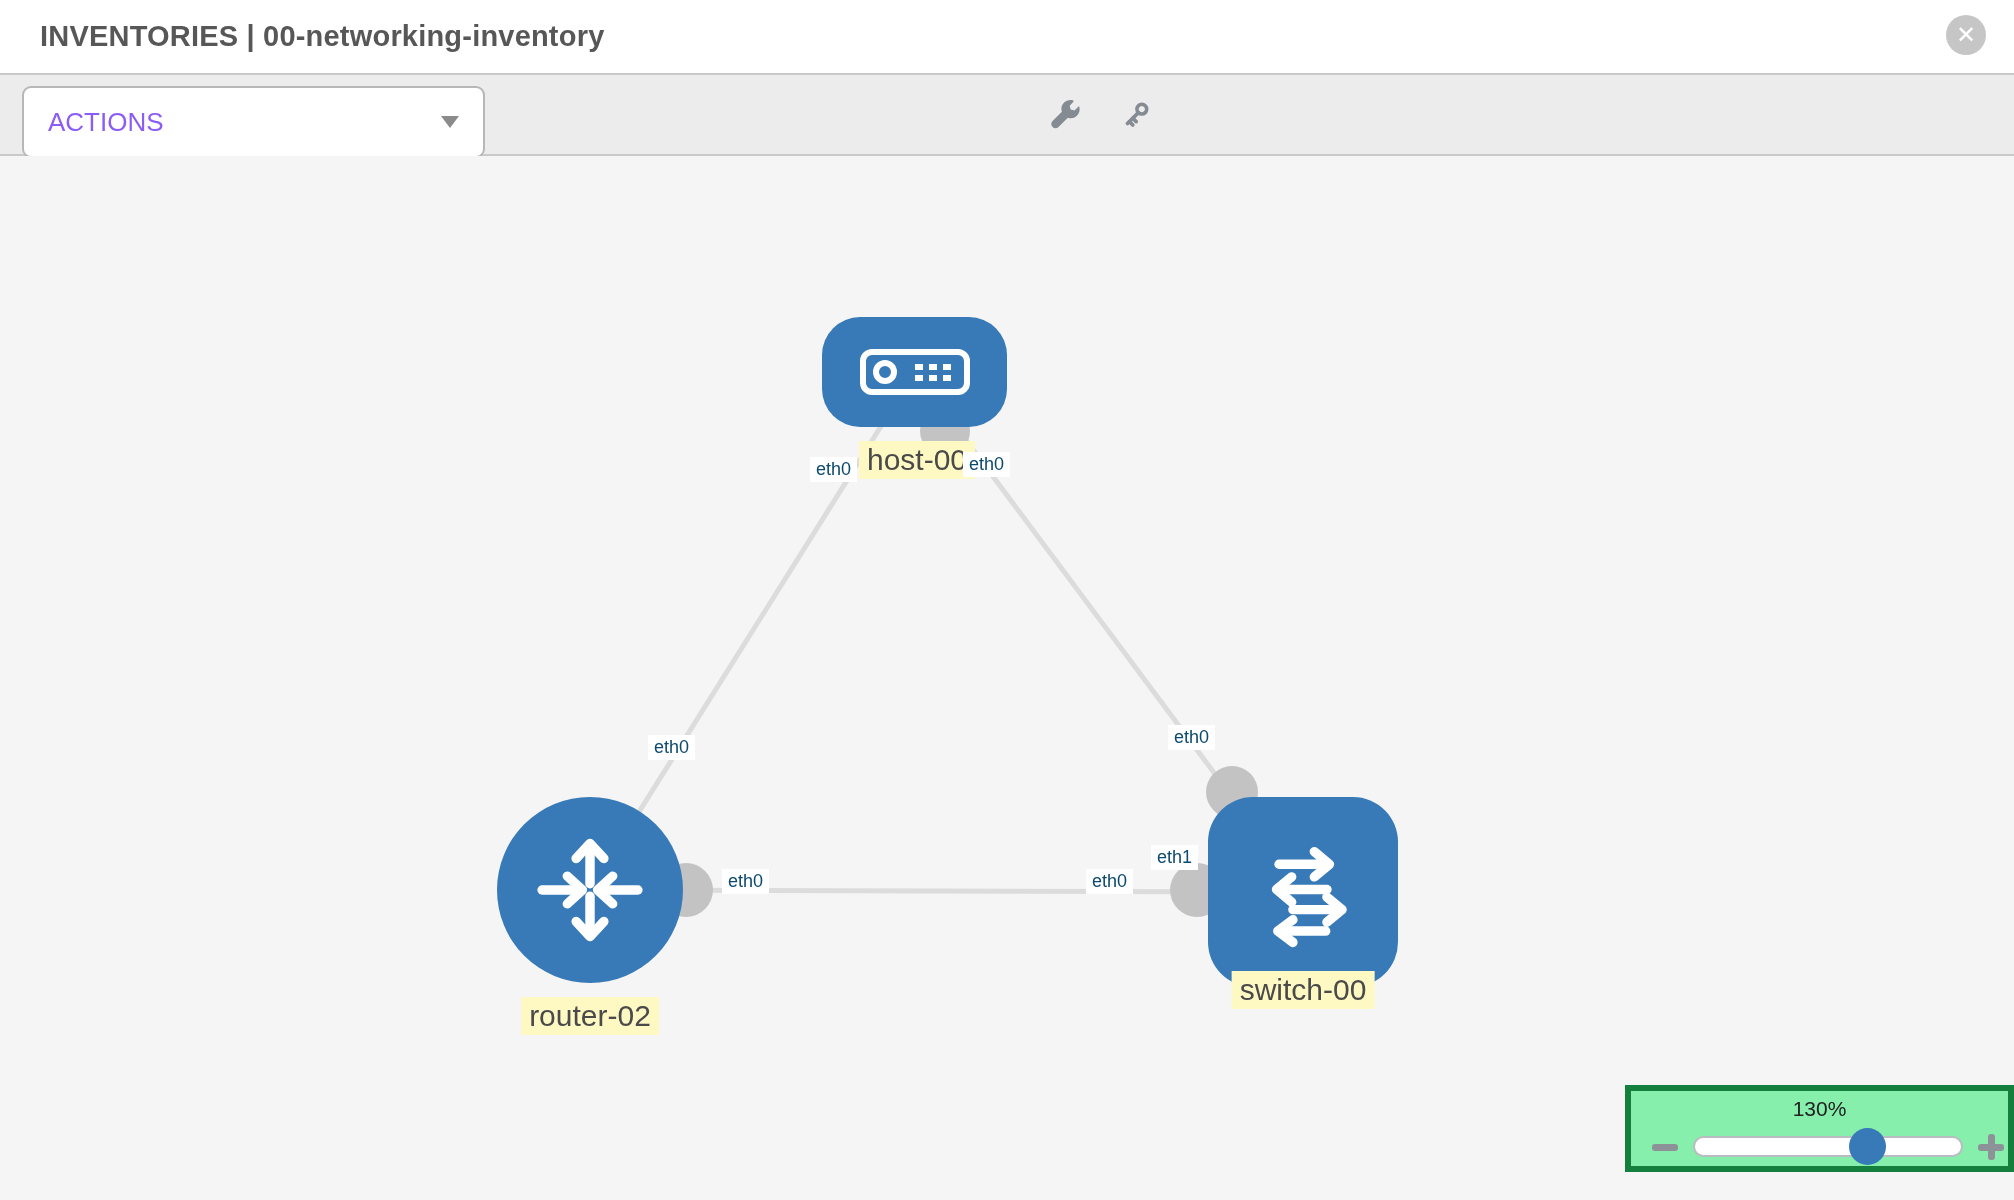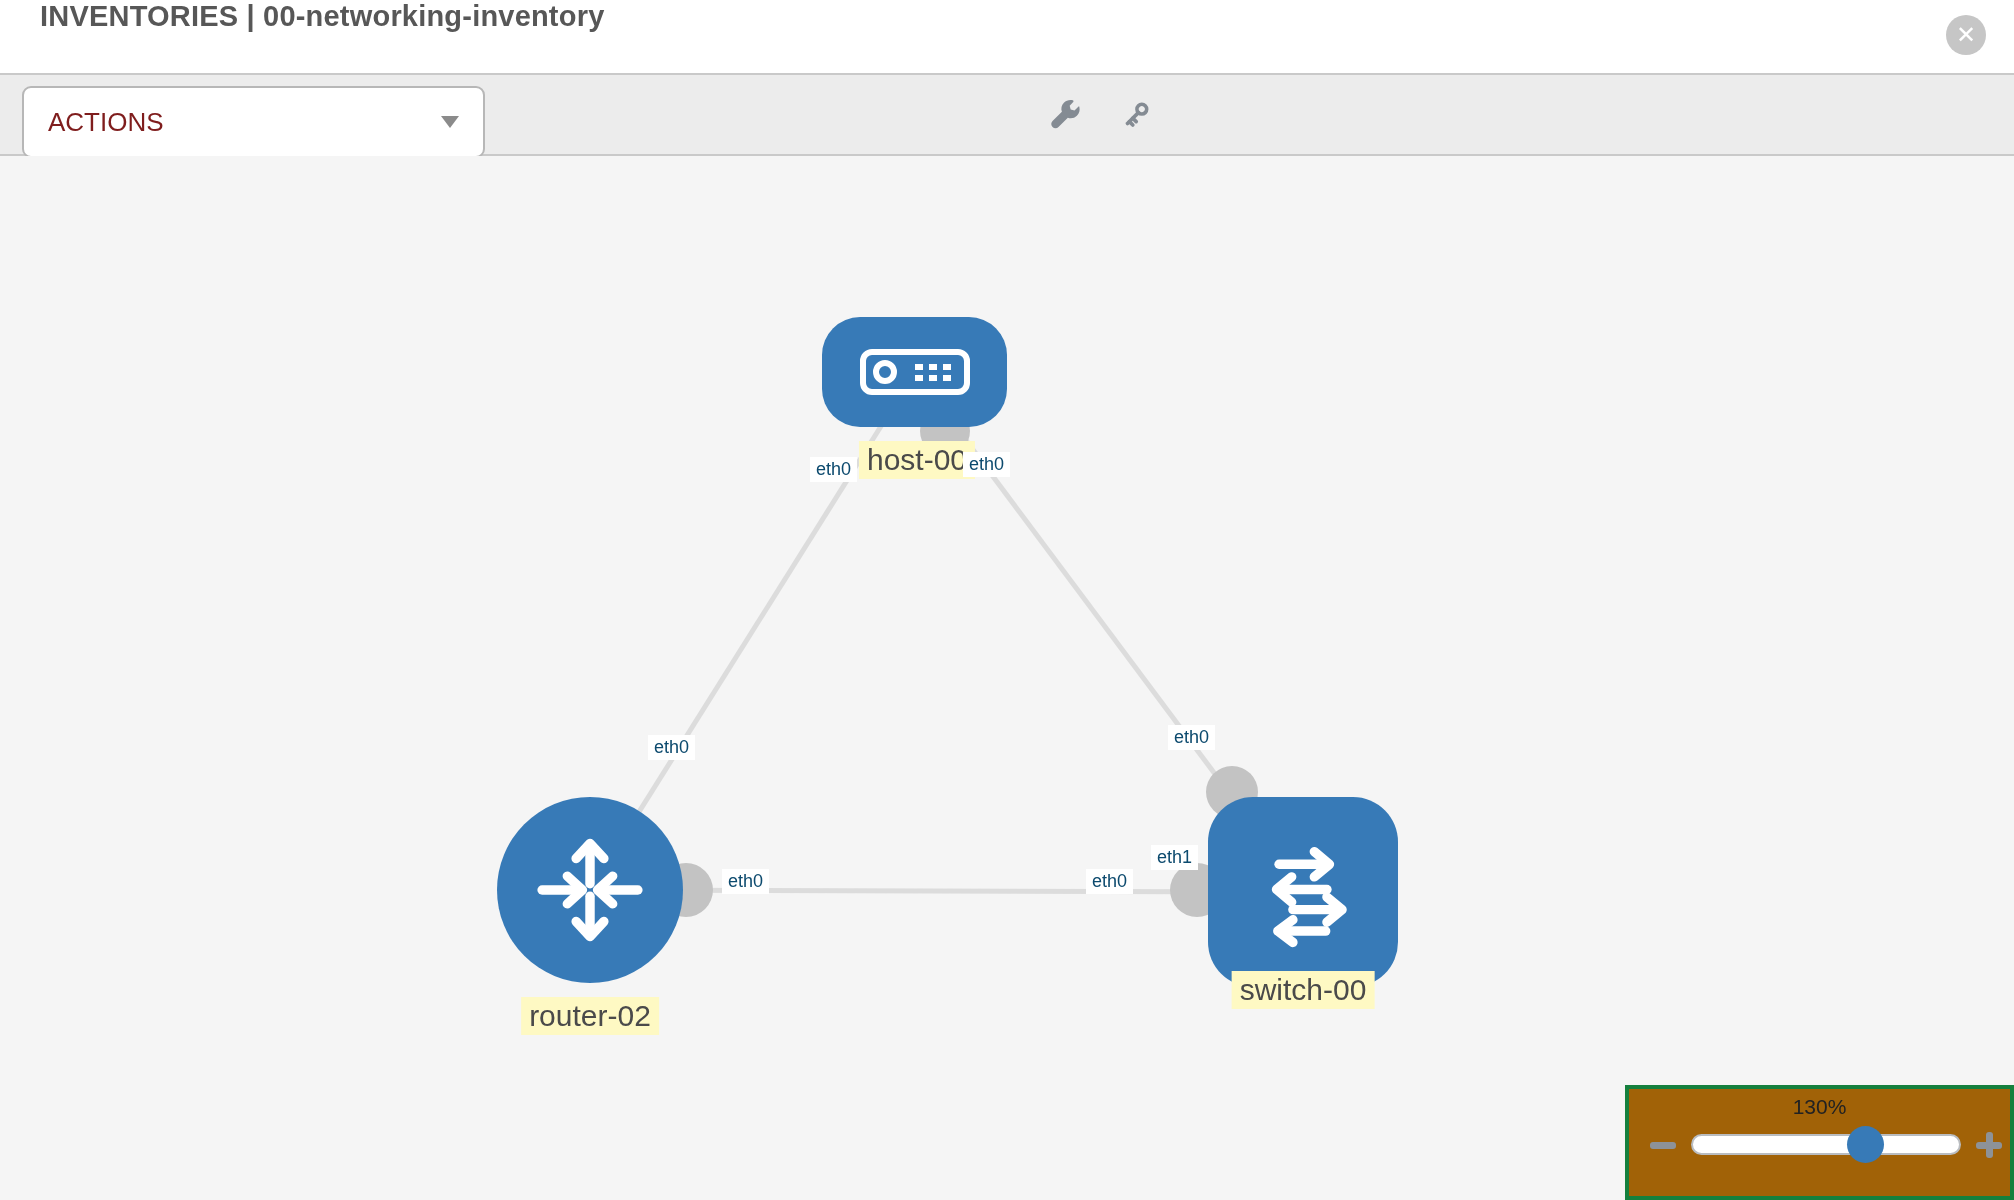--- a/index.html
+++ b/index.html
@@ -6,41 +6,41 @@
   body{
     width:2014px;height:1200px;
     font-family:"Liberation Sans","DejaVu Sans",sans-serif;
     background:#ffffff;overflow:hidden;
   }
   #app{position:relative;width:2014px;height:1200px;overflow:hidden;}
 
   
   .header{
     position:absolute;left:0;top:0;width:2014px;height:73px;
-    background:#ffffff;display:flex;
+    background:#ffffff;display:flex;align-items:center;
   }
   .header-title{
     margin-left:40px;font-size:29px;font-weight:bold;color:#575757;letter-spacing:.2px;
   }
   .close-btn{
     position:absolute;right:28px;top:15px;width:40px;height:40px;border-radius:50%;
     background:#c6c6c6;color:#ffffff;display:flex;align-items:center;justify-content:center;
     font-size:24px;font-weight:bold;cursor:pointer;line-height:1;
   }
 
   
   .toolbar{
     position:absolute;left:0;top:73px;width:2014px;height:83px;
     background:#ececec;border-top:2px solid #c9c9c9;border-bottom:2px solid #c9c9c9;
     box-sizing:border-box;
   }
   .select-box{
     position:absolute;top:11px;height:72px;background:#ffffff;
     border:2px solid #b7b7b7;border-radius:9px;box-sizing:border-box;
-    display:flex;align-items:center;color:#7f1d1d;font-size:26px;justify-content:space-between;
+    display:flex;align-items:center;color:#8b5cf6;font-size:26px;justify-content:space-between;
   }
   .select-box .select-label{flex:1;padding-left:24px;}
   .select-box .chevron{
     width:0;height:0;border-left:9px solid transparent;border-right:9px solid transparent;
     border-top:12px solid #8b8b8b;margin-right:24px;
   }
   .actions-select{left:22px;width:463px;}
   .search-select{left:1182px;width:808px;}
   .tool-icon{
     position:absolute;top:22px;width:40px;height:40px;display:flex;
@@ -78,22 +78,22 @@
   .eth-host-left{left:810px;top:301px;}
   .eth-host-right{left:963px;top:296px;}
   .eth-mid-left{left:648px;top:579px;}
   .eth-switch-top{left:1168px;top:569px;}
   .eth-router-h{left:722px;top:713px;}
   .eth-overlap-under{left:1086px;top:713px;z-index:3;}
   .eth-overlap-top{left:1111px;top:689px;z-index:4;margin-left:40px;}
 
   
   .zoom-panel{
-    position:absolute;left:1625px;top:1085px;width:389px;height:115px;
-    background:#a16207;border:4px solid #15803d;box-sizing:border-box;z-index:5;
+    position:absolute;left:1625px;top:1085px;width:389px;height:87px;
+    background:#86efac;border:6px solid #15803d;box-sizing:border-box;z-index:5;
   }
   .zoom-level{
     position:absolute;left:0;top:6px;width:100%;text-align:center;
     color:#222222;font-size:21px;
   }
   .zoom-minus,.zoom-plus{position:absolute;cursor:pointer;width:28px;height:28px;}
   .zoom-minus{left:20px;top:42px;}
   .zoom-plus{left:346px;top:42px;}
   .zoom-minus .hbar,.zoom-plus .hbar{
     position:absolute;left:1px;top:11px;width:26px;height:7px;background:#8d9298;border-radius:3px;

